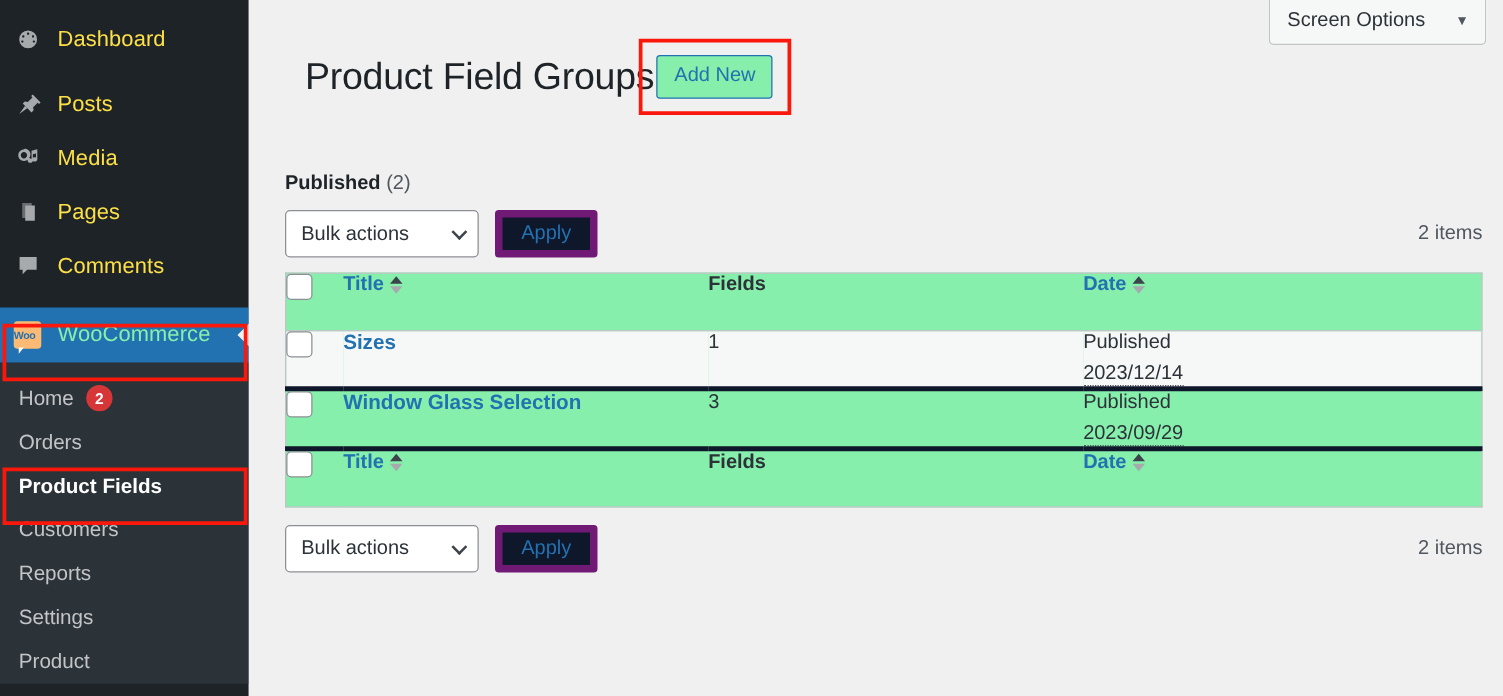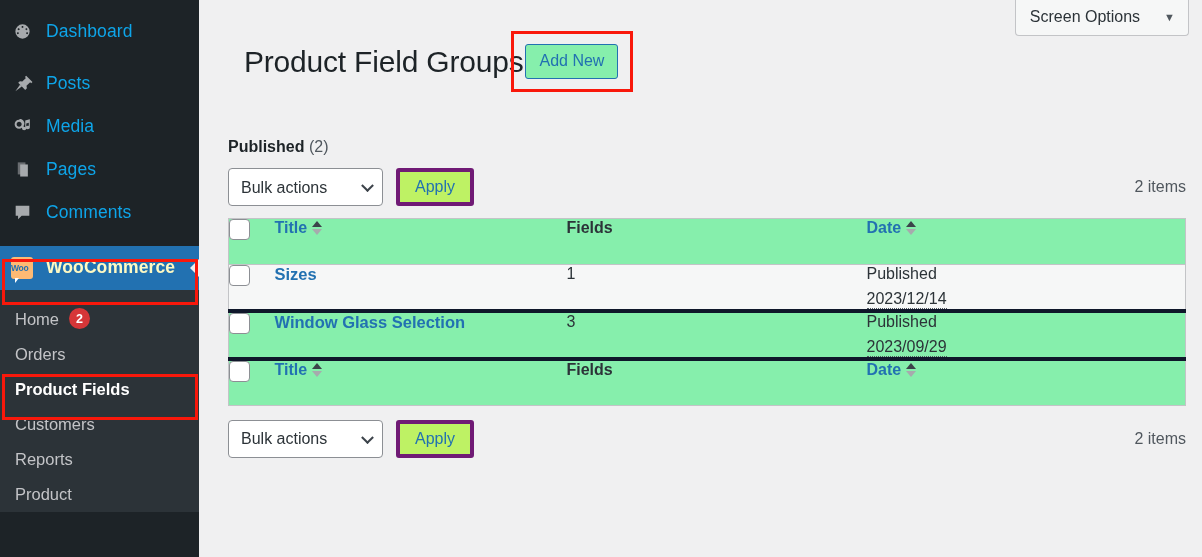--- a/index.html
+++ b/index.html
@@ -15,37 +15,37 @@
 
   
   #sidebar {
     width: 199px; height: 557px; flex: 0 0 199px;
     background: #1d2327; position: relative;
   }
   .menu-top { padding-top: 10px; }
   .menu-item {
     display: flex; align-items: center;
     height: 43px; padding-left: 11px;
-    color: #0ea5e9; font-size: 17px; line-height: 1;
+    color: #fde047; font-size: 17px; line-height: 1;
     position: relative;
   }
   .menu-item .mi-label { margin-left: 13px; font-size: 17.5px; letter-spacing: .1px; }
   .menu-icon {
     width: 22px; height: 22px; flex: 0 0 22px;
     display: flex; align-items: center; justify-content: center;
   }
   .menu-icon svg { display: block; }
   .menu-gap { height: 9px; }
 
   
   .menu-item.active {
     background: #2271b1; color: #fff; font-weight: 600;
     height: 44px;
   }
-  .menu-item.active .mi-label { color: #fef9c3; font-weight: 700; }
+  .menu-item.active .mi-label { color: #86efac; font-weight: 400; }
   .woo-badge {
     width: 22px; height: 22px; background: #fdba74; border-radius: 3px;
     position: relative; display: flex; align-items: center; justify-content: flex-start;
   }
   .woo-badge .woo-text {
     font-size: 8.5px; font-weight: 700; color: #2271b1; letter-spacing: -0.3px;
     font-family: "Liberation Sans", sans-serif;
   }
   .woo-badge::after {
     content: ""; position: absolute; bottom: -4px; left: 4px;
@@ -131,22 +131,22 @@
   .select-wrap { position: relative; display: inline-block; }
   .select-caret {
     position: absolute; right: 11px; top: 50%; transform: translateY(-50%);
     width: 9px; height: 9px; border-right: 2px solid #3c434a; border-bottom: 2px solid #3c434a;
     transform: translateY(-65%) rotate(45deg);
     pointer-events: none;
   }
   .apply-btn {
     margin-left: 13px;
     height: 38px; padding: 0 15px;
-    border: 4px solid #701a75; border-radius: 3px;
-    background: #bef264; color: #2271b1; font-size: 16px;
+    border: 6px solid #701a75; border-radius: 3px;
+    background: #0f172a; color: #2271b1; font-size: 16px;
     font-family: "Liberation Sans", sans-serif;
     cursor: pointer;
   }
   .item-count {
     position: absolute; right: 0; top: 50%; transform: translateY(-50%);
     color: #50575e; font-size: 16px;
   }
 
   
   table.wp-list {
@@ -276,20 +276,23 @@
         <div class="submenu-item current">
           <span>Product Fields</span>
         </div>
         <div class="submenu-item">
           <span>Customers</span>
         </div>
         <div class="submenu-item">
           <span>Reports</span>
         </div>
         <div class="submenu-item">
+          <span>Settings</span>
+        </div>
+        <div class="submenu-item">
           <span>Product</span>
         </div>
       </div>
     </div>
   </nav>
 
   <main id="content">
 
     <div class="screen-options">
       <span>Screen Options</span>

